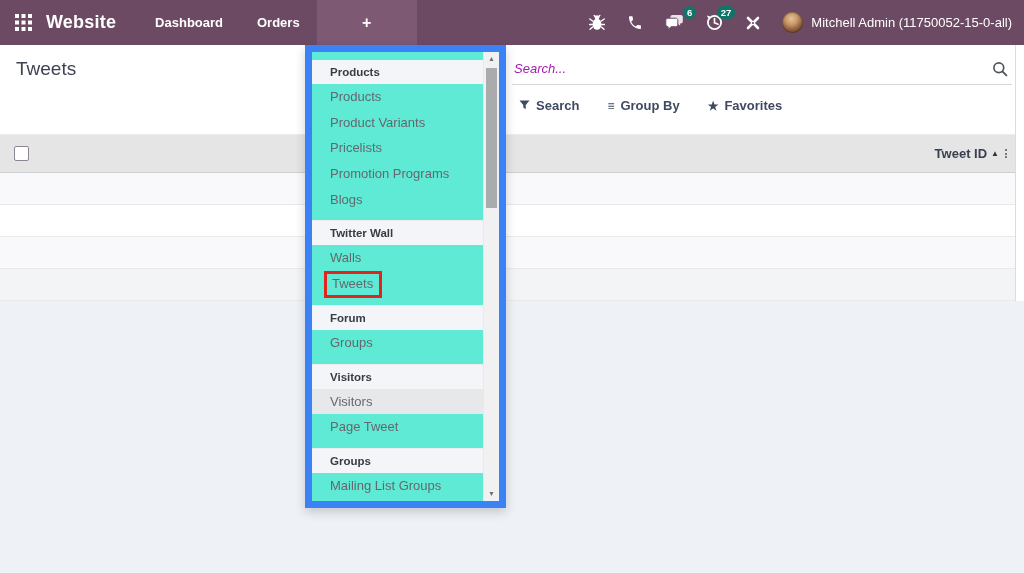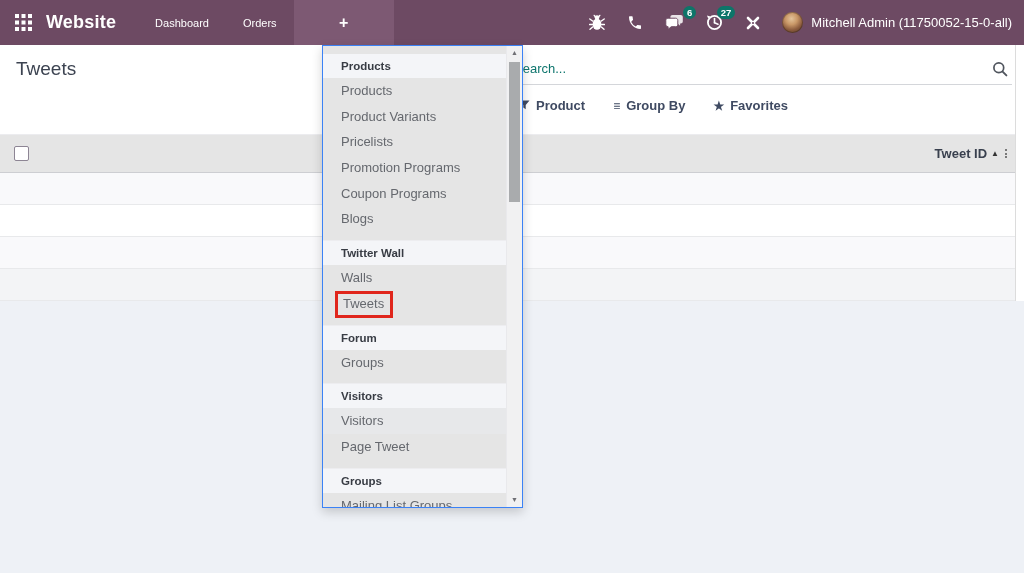--- a/index.html
+++ b/index.html
@@ -9,21 +9,21 @@
     -webkit-font-smoothing:antialiased;
   }
   
   .navbar{
     position:absolute;top:0;left:0;width:1024px;height:45px;
     background:#6d4a63;color:#fff;display:flex;align-items:flex-start;z-index:30;
   }
   .nav-left{display:flex;align-items:center;height:100%;}
   .grid-btn{padding:0 12px 0 15px;display:flex;align-items:center;height:100%;cursor:pointer;}
   .app-name{font-size:18px;font-weight:bold;margin:0 22px 0 2px;letter-spacing:.2px;}
-  .nav-item{display:flex;align-items:center;height:100%;padding:0 17px;font-size:11px;font-weight:400;cursor:pointer;}
+  .nav-item{display:flex;align-items:center;height:100%;padding:0 17px;font-size:13px;font-weight:700;cursor:pointer;}
   .nav-item.plus{width:66px;justify-content:center;background:#7d5973;font-size:16px;font-weight:bold;}
   .nav-right{margin-left:auto;display:flex;align-items:stretch;height:100%;}
   .icon-btn{position:relative;display:flex;align-items:center;height:100%;padding:0 11px;cursor:pointer;}
   .badge{
     position:absolute;top:6px;right:-1px;background:#0d7569;color:#fff;
     font-size:9.5px;font-weight:bold;line-height:11px;padding:1px 4px;border-radius:8px;
   }
   .company{display:flex;align-items:center;height:100%;padding:0 16px;font-size:13px;font-weight:500;cursor:pointer;}
   .usermenu{display:flex;align-items:center;height:100%;gap:8px;padding:0 12px 8px 10px;font-size:13px;font-weight:500;cursor:pointer;}
   .avatar{
@@ -31,21 +31,21 @@
     background:radial-gradient(circle at 45% 32%, #e3c39a 0%, #c99868 32%, #8a5a3c 62%, #4e3526 100%);
     box-shadow:inset 0 0 0 1px rgba(0,0,0,.25);
   }
   
   .main{
     position:absolute;top:45px;left:0;width:1015px;height:256px;background:#fff;
     border-right:1px solid #dcdcdc;z-index:1;
   }
   .page-title{position:absolute;left:16px;top:13px;font-size:19px;color:#3c4351;}
   .searchbar{position:absolute;left:512px;top:9px;width:500px;height:30px;border-bottom:1px solid #d4d6da;}
-  .search-placeholder{position:absolute;left:2px;top:0;line-height:30px;font-size:13px;color:#0f766e;}
+  .search-placeholder{position:absolute;left:2px;top:0;line-height:30px;font-size:13px;color:#a21caf;font-style:italic;}
   .search-icon{position:absolute;right:4px;top:7px;cursor:pointer;}
   .filterbar{position:absolute;left:519px;top:53px;display:flex;gap:28px;align-items:center;}
   .fbtn{display:flex;align-items:center;gap:6px;font-size:13px;font-weight:600;color:#3f4a62;cursor:pointer;}
   .fbtn .glyph{font-size:12px;line-height:1;}
   
   .thead{
     position:absolute;left:0;top:89px;width:100%;height:39px;background:#e5e5e5;
     border-top:1px solid #ececef;border-bottom:1px solid #cdced2;box-sizing:border-box;
   }
   .cb{
@@ -59,22 +59,22 @@
   .col-dots i{width:2px;height:2px;border-radius:50%;background:#555;}
   
   .rows{position:absolute;left:0;top:128px;width:100%;}
   .row{height:31px;border-bottom:1px solid #e8e9eb;cursor:pointer;}
   .row.g1{background:#f9f9fb;}
   .row.w{background:#ffffff;}
   .row.g2{background:#f3f4f6;}
   .below{position:absolute;top:301px;left:0;width:1024px;height:272px;background:#eef1f6;z-index:0;}
   
   .dropdown{
-    position:absolute;left:322px;top:45px;width:201px;height:463px;background:#e5e5e5;
-    border:1px solid #3b82f6;box-sizing:border-box;z-index:40;
+    position:absolute;left:305px;top:45px;width:201px;height:463px;background:#5eead4;
+    border:7px solid #3b82f6;box-sizing:border-box;z-index:40;
     box-shadow:0 4px 10px rgba(0,0,0,.18);
   }
   .dd-content{position:absolute;left:0;top:0;width:184px;overflow:hidden;height:461px;}
   .dd-header{
     height:24px;line-height:24px;padding-left:18px;background:#f4f5f8;
     font-size:11.5px;font-weight:bold;color:#383c44;margin-top:8px;border-top:1px solid #ededf0;
   }
   .dd-header:first-child{border-top:none;}
   .dd-item{height:25.7px;line-height:25.7px;padding-left:18px;font-size:13px;color:#65686e;cursor:pointer;white-space:nowrap;}
   .dd-item.hovered{background:#e7e8ea;}
@@ -185,21 +185,21 @@
     </span>
   </div>
 
   <div class="filterbar">
     <div class="fbtn">
       <span class="glyph">
         <svg width="11" height="10" viewBox="0 0 11 10">
             <path fill="#3f4a62" d="M0.5 0.5h10L6.7 4.9v4.4L4.3 7.5V4.9Z"></path>
           </svg>
       </span>
-      <span>Product</span>
+      <span>Search</span>
     </div>
     <div class="fbtn">
       <span class="glyph">≡</span>
       <span>Group By</span>
     </div>
     <div class="fbtn">
       <span class="glyph">★</span>
       <span>Favorites</span>
     </div>
   </div>
@@ -225,21 +225,20 @@
   </div>
 </div>
 
 <div class="dropdown">
   <div class="dd-content">
       <div class="dd-header">Products</div>
       <div class="dd-item">Products</div>
       <div class="dd-item">Product Variants</div>
       <div class="dd-item">Pricelists</div>
       <div class="dd-item">Promotion Programs</div>
-      <div class="dd-item">Coupon Programs</div>
       <div class="dd-item">Blogs</div>
       <div class="dd-header">Twitter Wall</div>
       <div class="dd-item">Walls</div>
       <div class="dd-item"><span class="red-box">Tweets</span></div>
       <div class="dd-header">Forum</div>
       <div class="dd-item">Groups</div>
       <div class="dd-header">Visitors</div>
       <div class="dd-item hovered">Visitors</div>
       <div class="dd-item">Page Tweet</div>
       <div class="dd-header">Groups</div>

